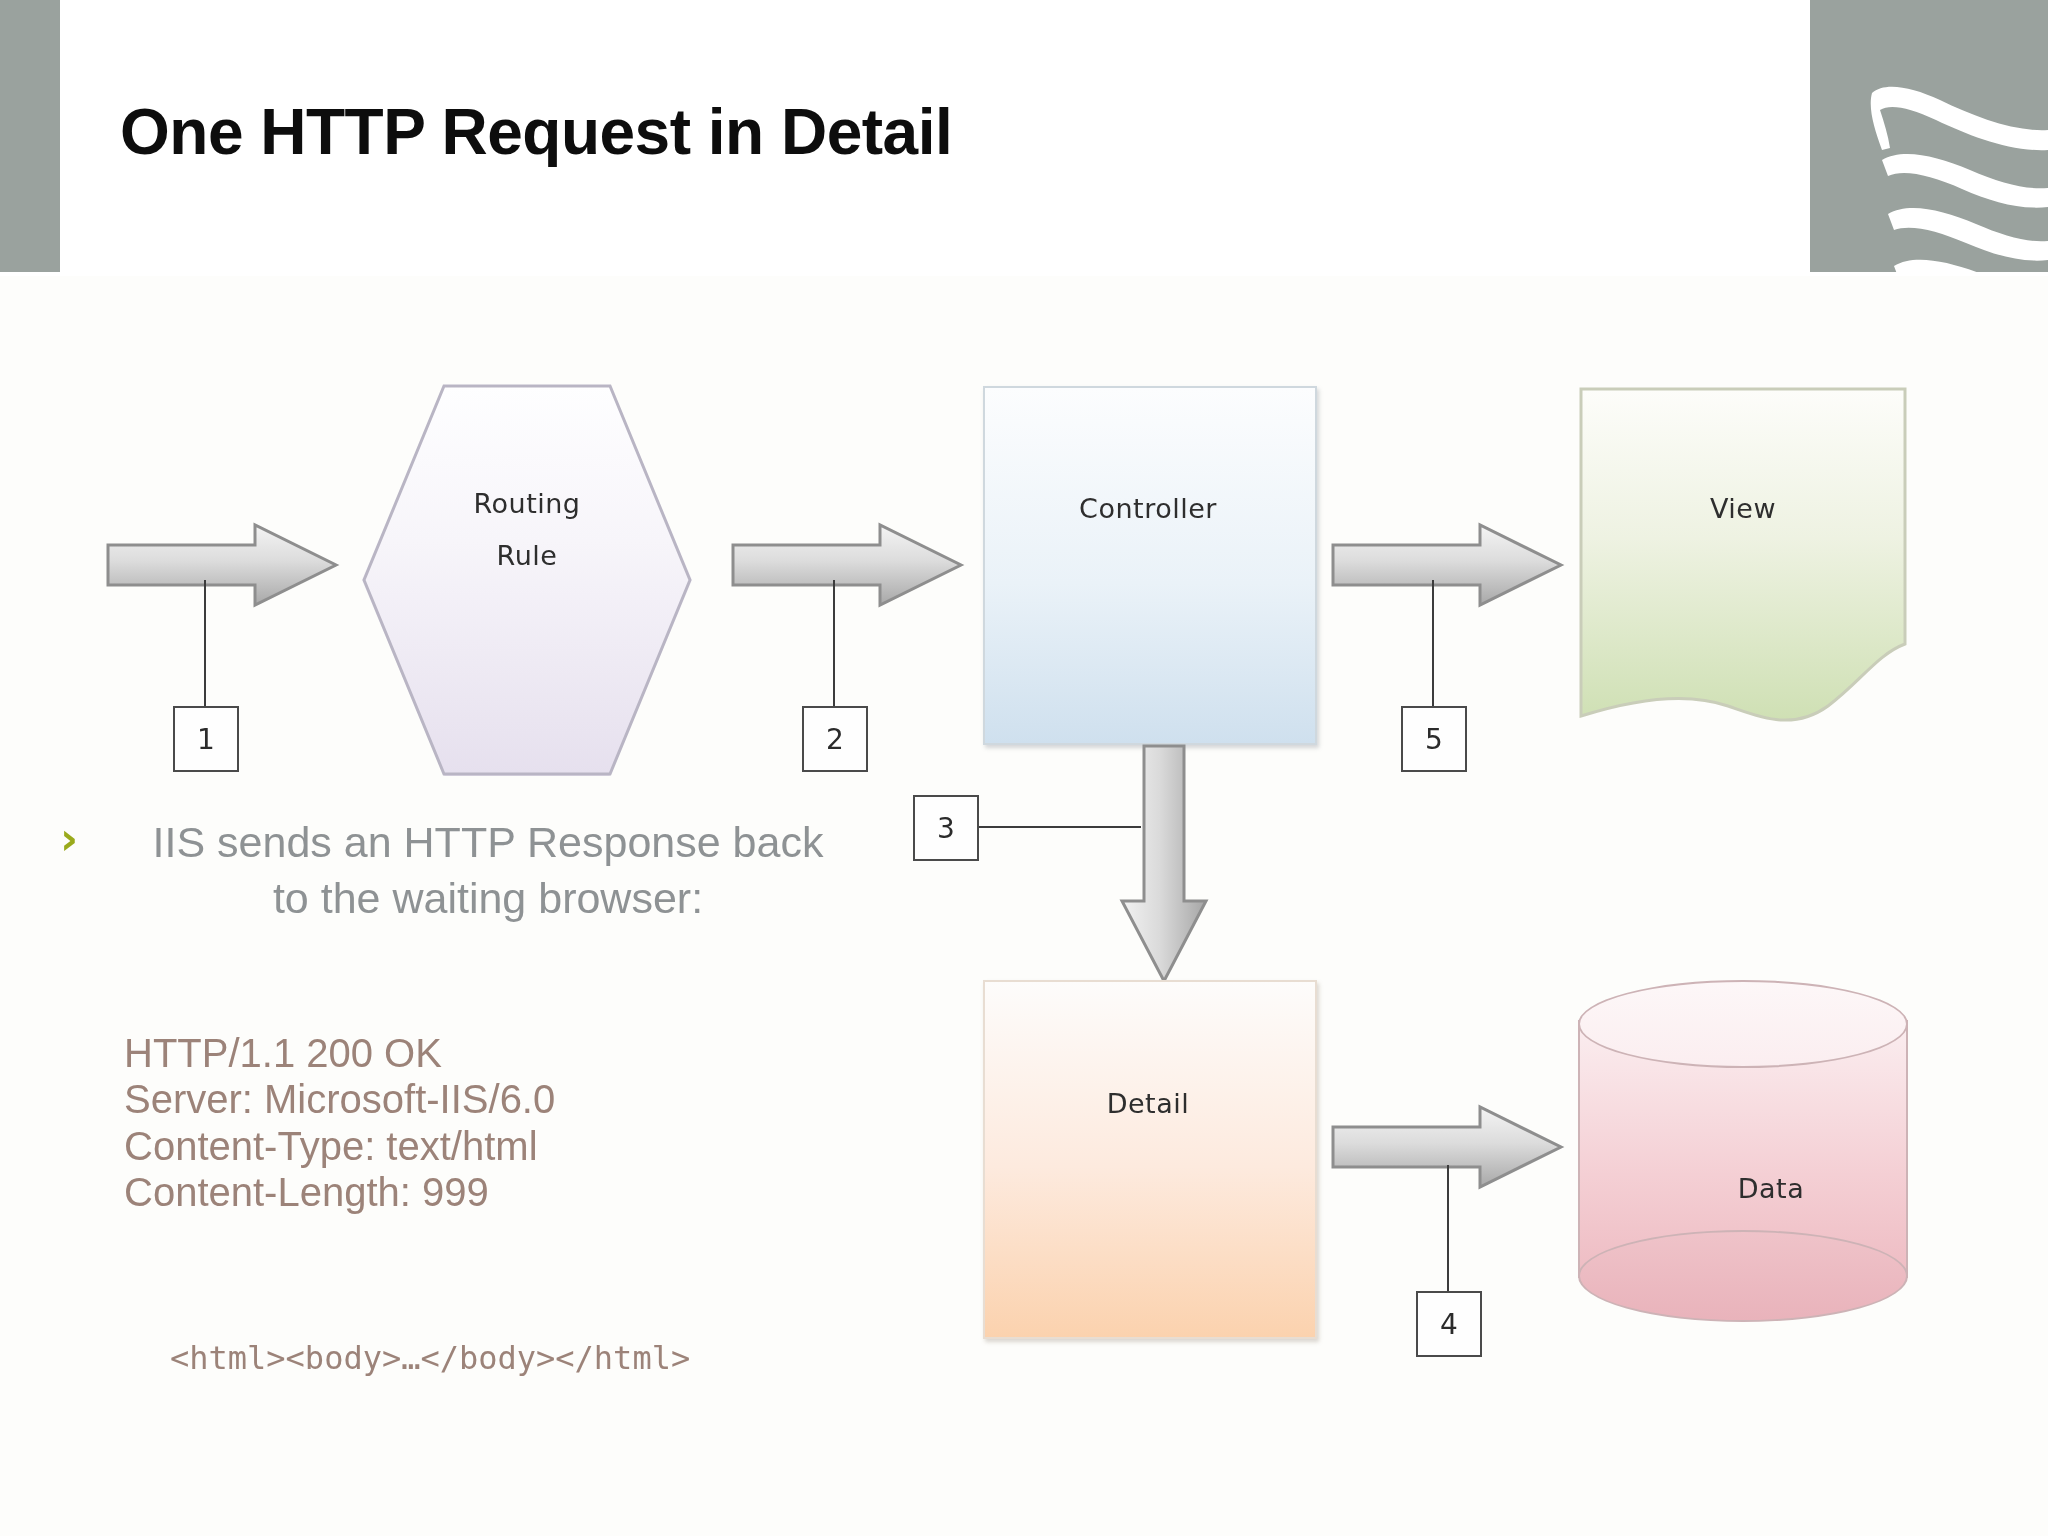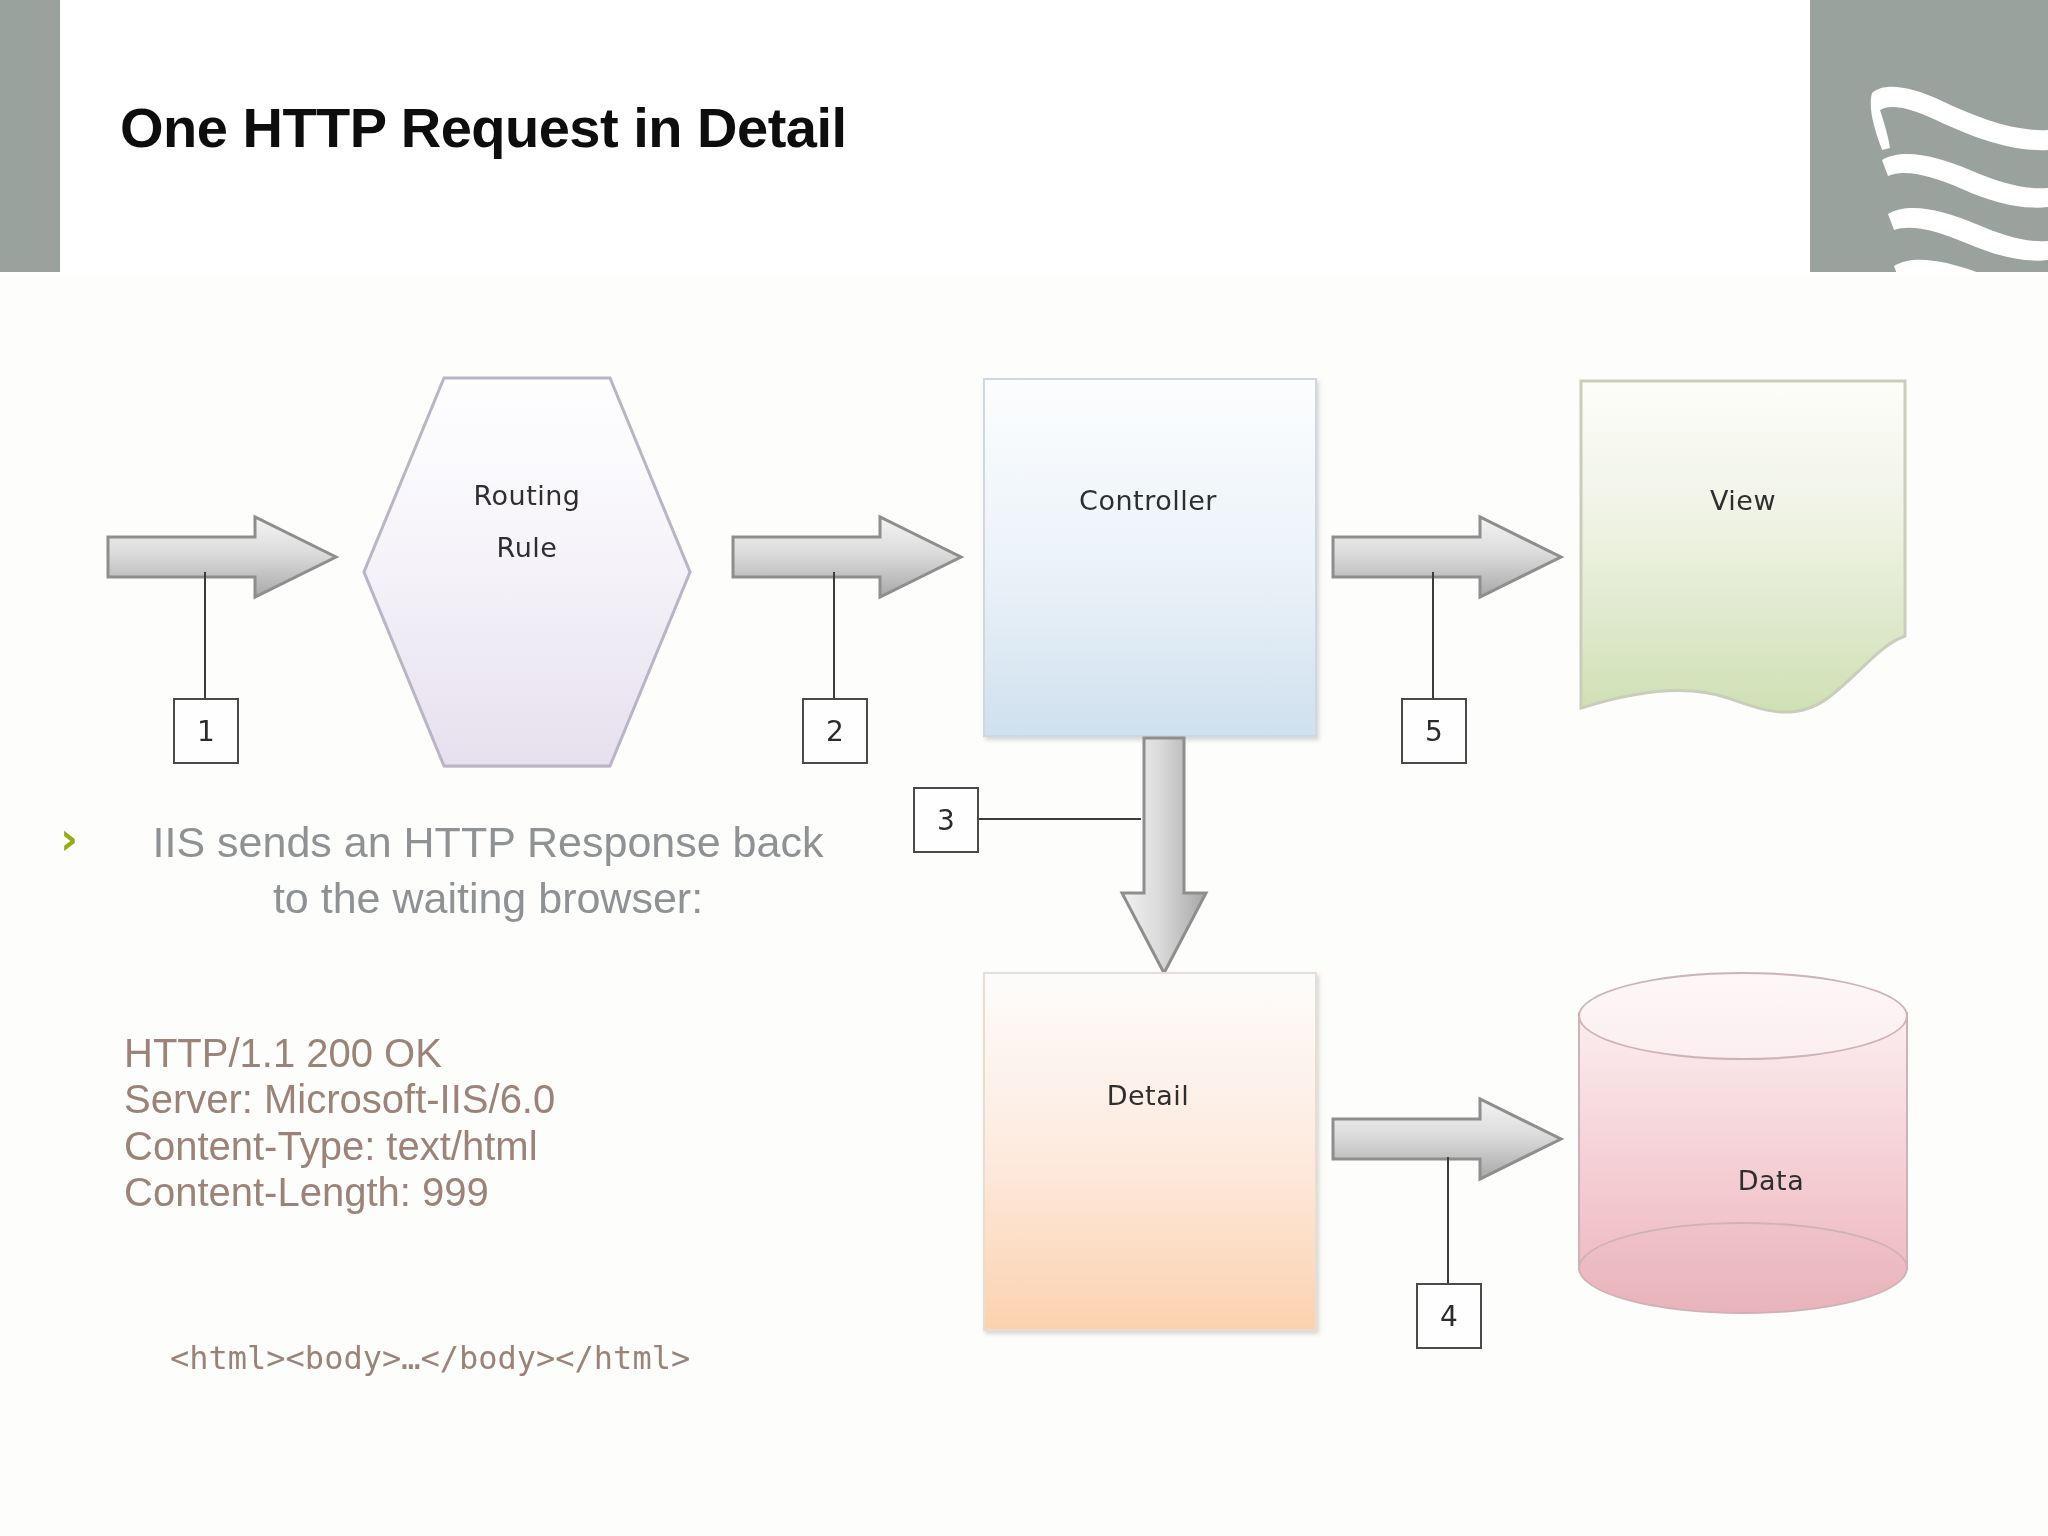--- a/index.html
+++ b/index.html
@@ -19,25 +19,25 @@
     position:absolute;left:0;top:0;width:60px;height:272px;
     background:#9aa29e;
   }
   #logo-tile{
     position:absolute;left:1810px;top:0;width:238px;height:272px;
     background:#9aa29e;overflow:hidden;
   }
   #logo-tile svg{position:absolute;left:0;top:0;}
   #page-title{
     position:absolute;left:120px;top:95px;
-    font-size:56px;font-weight:bold;color:#0d0d0d;
+    font-size:64px;font-weight:bold;color:#0d0d0d;
     letter-spacing:-0.5px;white-space:nowrap;
   }
   
-  #diagram{position:absolute;left:0;top:0;width:2048px;height:1132px;}
+  #diagram{position:absolute;left:0;top:8px;width:2048px;height:1132px;}
   .shape-label{
     position:absolute;text-align:center;
     font-family:"DejaVu Sans",sans-serif;
     font-size:27px;color:#2e2e2e;
     letter-spacing:0.5px;
     pointer-events:none;
   }
   
   #routing-rule-hex{
     position:absolute;left:362px;top:376px;width:330px;height:392px;

